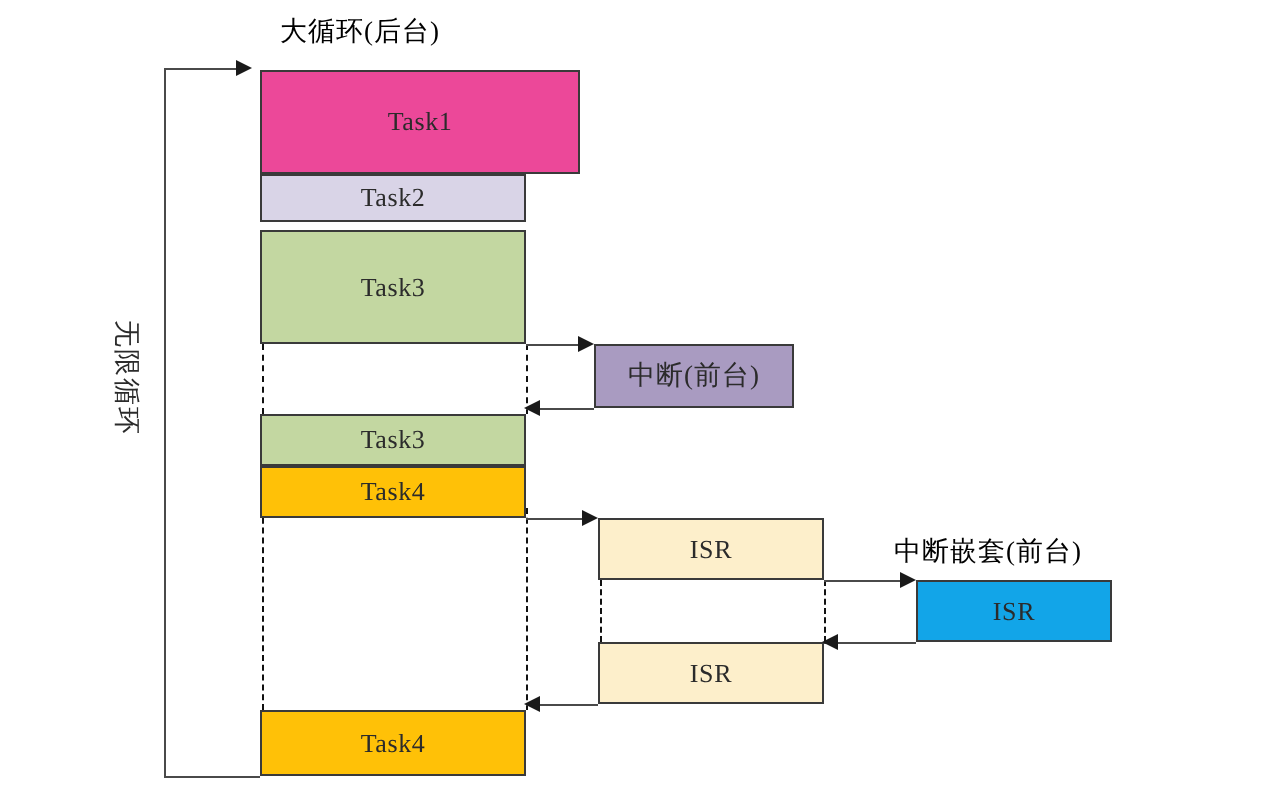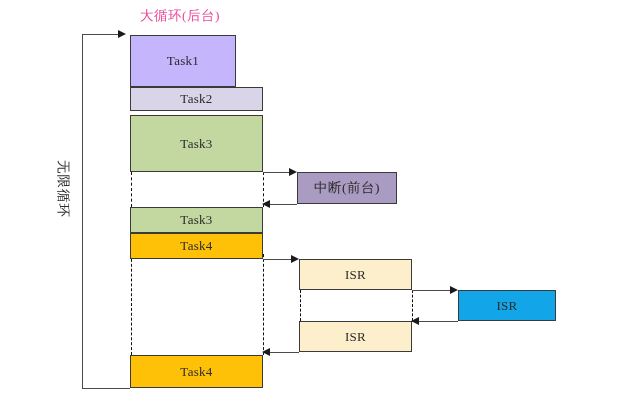--- a/index.html
+++ b/index.html
@@ -29,21 +29,21 @@
     letter-spacing: 0.3px;
     white-space: nowrap;
   }
   .box.cn {
     font-size: 13.5px;
     letter-spacing: 0.5px;
   }
   .label {
     position: absolute;
     font-size: 13.5px;
-    color: #ec4899;
+    color: #000000;
     white-space: nowrap;
     letter-spacing: 0.5px;
   }
   .vlabel {
     position: absolute;
     font-size: 13.5px;
     color: #2b2b2b;
     white-space: nowrap;
     letter-spacing: 1px;
     transform-origin: left top;
@@ -99,21 +99,21 @@
   <div class="arrowhead right" style="left:118px; top:29.5px;"></div>
   <div class="hline" style="left:82px; top:388px; width:48px;"></div>
 
   <div class="vlabel" style="left:72px; top:160px;">无限循环</div>
 
   <div class="dashed" style="left:130.5px; top:172px; height:35px;"></div>
   <div class="dashed" style="left:130.5px; top:254px; height:101px;"></div>
   <div class="dashed" style="left:262.5px; top:172px; height:35px;"></div>
   <div class="dashed" style="left:262.5px; top:254px; height:101px;"></div>
 
-  <div class="box" style="left:130px; top:35px; width:106px; height:52px; background:#c4b5fd;">
+  <div class="box" style="left:130px; top:35px; width:160px; height:52px; background:#ec4899;">
     <span>Task1</span>
   </div>
 
   <div class="box" style="left:130px; top:87px; width:133px; height:24px; background:#d9d4e7;">
     <span>Task2</span>
   </div>
 
   <div class="box" style="left:130px; top:115px; width:133px; height:57px; background:#c3d7a1;">
     <span>Task3</span>
   </div>
@@ -150,20 +150,21 @@
 
   <div class="dashed" style="left:299.5px; top:290px; height:31px;"></div>
   <div class="dashed" style="left:411.5px; top:290px; height:31px;"></div>
 
   <div class="hline" style="left:263px; top:259px; width:32px;"></div>
   <div class="arrowhead right" style="left:291px; top:254.5px;"></div>
 
   <div class="hline" style="left:263px; top:352px; width:36px;"></div>
   <div class="arrowhead left" style="left:262px; top:347.5px;"></div>
 
+  <div class="label" style="left:447px; top:267px;">中断嵌套(前台)</div>
 
   <div class="box" style="left:458px; top:290px; width:98px; height:31px; background:#12a5e8;">
     <span>ISR</span>
   </div>
 
   <div class="hline" style="left:412px; top:290px; width:40px;"></div>
   <div class="arrowhead right" style="left:450px; top:285.5px;"></div>
 
   <div class="hline" style="left:412px; top:321px; width:46px;"></div>
   <div class="arrowhead left" style="left:411px; top:316.5px;"></div>

